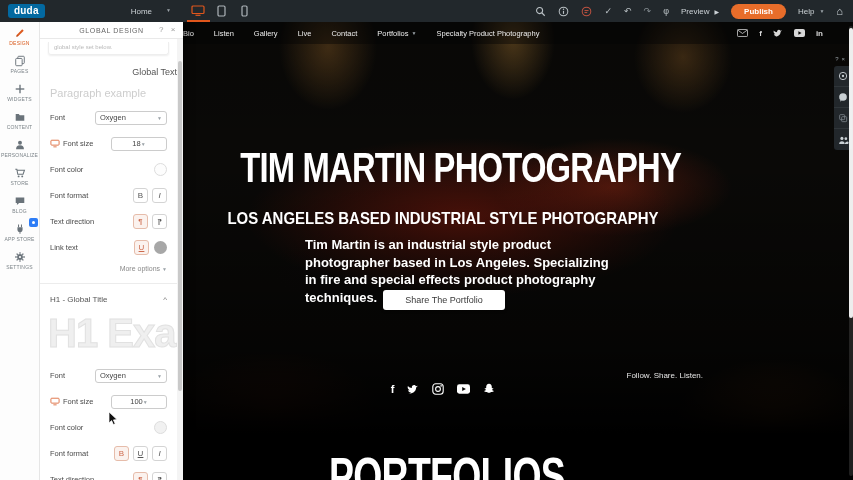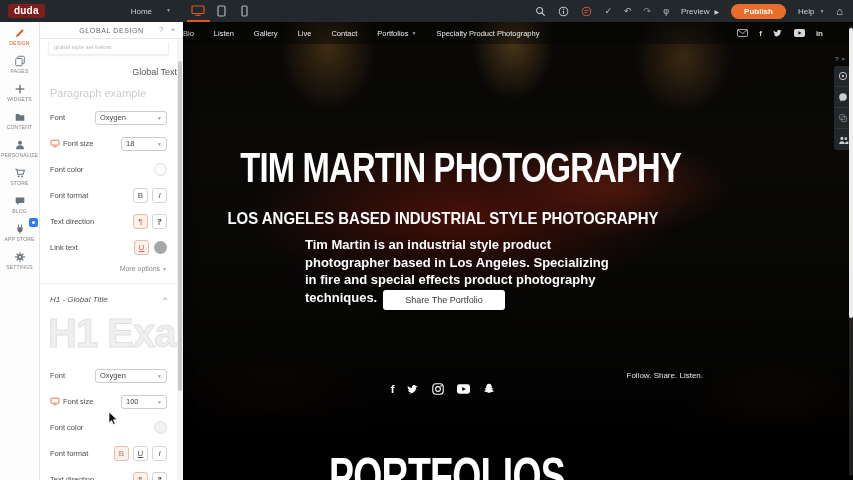--- a/index.html
+++ b/index.html
@@ -3,21 +3,21 @@
 <meta charset="utf-8">
 <style>
   * { margin:0; padding:0; box-sizing:border-box; }
   html,body { width:853px; height:480px; overflow:hidden; background:#10151a;
     font-family:"Liberation Sans", sans-serif; }
   .screen { position:relative; width:853px; height:480px; background:#fff; overflow:hidden; }
 
   
   .topbar { position:absolute; left:0; top:0; width:853px; height:22px; background:#22282c;
     display:flex; align-items:center; z-index:30; }
-  .logo { margin-left:8px; background:#7f1d1d; color:#fff; font-weight:bold; font-size:10px;
+  .logo { margin-left:8px; background:#0369a1; color:#fff; font-weight:bold; font-size:10px;
     padding:1px 6px 2px; border-radius:3px; letter-spacing:.2px; }
   .page-select { margin-left:86px; display:flex; align-items:flex-start; gap:14px; font-size:8px;
     color:#ccd2d6; cursor:pointer; }
   .caret { font-size:5px; color:#9aa2a7; }
   .devices { margin-left:16px; display:flex; height:22px; }
   .dev { width:23px; height:22px; background:none; border:none; display:flex; align-items:center;
     justify-content:center; cursor:pointer; }
   .dev.active { border-bottom:2px solid #e0561c; }
   .tb-right { margin-left:auto; display:flex; align-items:center; gap:12px; padding-right:10px; }
   .tb-ico { color:#b9c0c4; font-size:9px; line-height:1; display:flex; align-items:center; cursor:pointer; }
@@ -52,36 +52,36 @@
     border-radius:0 0 3px 3px; box-shadow:0 1px 2px rgba(0,0,0,.07); font-size:6px; color:#b9b9b9;
     padding:2px 0 0 5px; overflow:hidden; }
   .sec-heading { text-align:right; font-size:9px; color:#555; margin-top:12px; }
   .sample-para { font-size:11px; color:#cdcdcd; margin:10px 0 0 10px; }
   .row { display:flex; align-items:center; justify-content:space-between; padding:0 10px;
     margin-top:11px; min-height:15px; }
   .lbl { font-size:7.5px; color:#4a4a4a; display:flex; align-items:center; gap:3px; }
   .select { border:1px solid #ccc; border-radius:3px; height:14px; width:72px; display:flex;
     align-items:center; justify-content:space-between; font-size:7.5px; color:#444; padding:0 4px;
     background:#fff; cursor:pointer; }
-  .select.small { width:46px; }
+  .select.small { width:56px;justify-content:center; }
   .swatch { width:13px; height:13px; border-radius:50%; border:1px solid #ddd; background:#fdfdfd; }
   .swatch.gray { background:#f1f1f1; }
   .ctrls { display:flex; align-items:center; }
   .fmt { width:15px; height:15px; border:1px solid #d4d4d4; border-radius:3px; background:#fff;
     font-size:8px; color:#555; display:inline-flex; align-items:center; justify-content:center;
     margin-left:4px; cursor:pointer; line-height:1; }
   .fmt.it { font-style:italic; }
   .fmt.un { text-decoration:underline; }
   .fmt.active { color:#cd6a4d; border-color:#e6bcaa; background:#fbf2ee; }
   .fmt.flip { transform:scaleX(-1); }
   .dot { width:13px; height:13px; border-radius:50%; background:#a7a7a7; margin-left:5px; cursor:pointer; }
   .more { text-align:right; font-size:7px; color:#8a8a8a; margin:10px 10px 0 0; cursor:pointer; }
   .divider { height:1px; background:#ececec; margin-top:11px; }
   .h1-head { margin-top:8px; }
-  .h1-head .lbl { font-size:8px; color:#555;font-style:italic; }
+  .h1-head .lbl { font-size:8px; color:#555; }
   .collapse { font-size:8px; color:#777; cursor:pointer; }
   .h1-sample { font-size:40px; font-weight:bold; color:#efefef; -webkit-text-stroke:1px #e1e1e1;
     padding-left:8px; height:48px; line-height:48px; overflow:hidden; white-space:nowrap;
     letter-spacing:-1px; margin-top:2px; }
   .panel-scroll { position:absolute; right:0; top:17px; bottom:0; width:6px; background:#f4f4f4; }
   .panel-thumb { position:absolute; top:22px; width:4px; left:1px; height:330px; background:#c9c9c9;
     border-radius:2px; cursor:pointer; }
 
   
   .preview { position:absolute; left:183px; top:22px; width:670px; height:458px; overflow:hidden;

